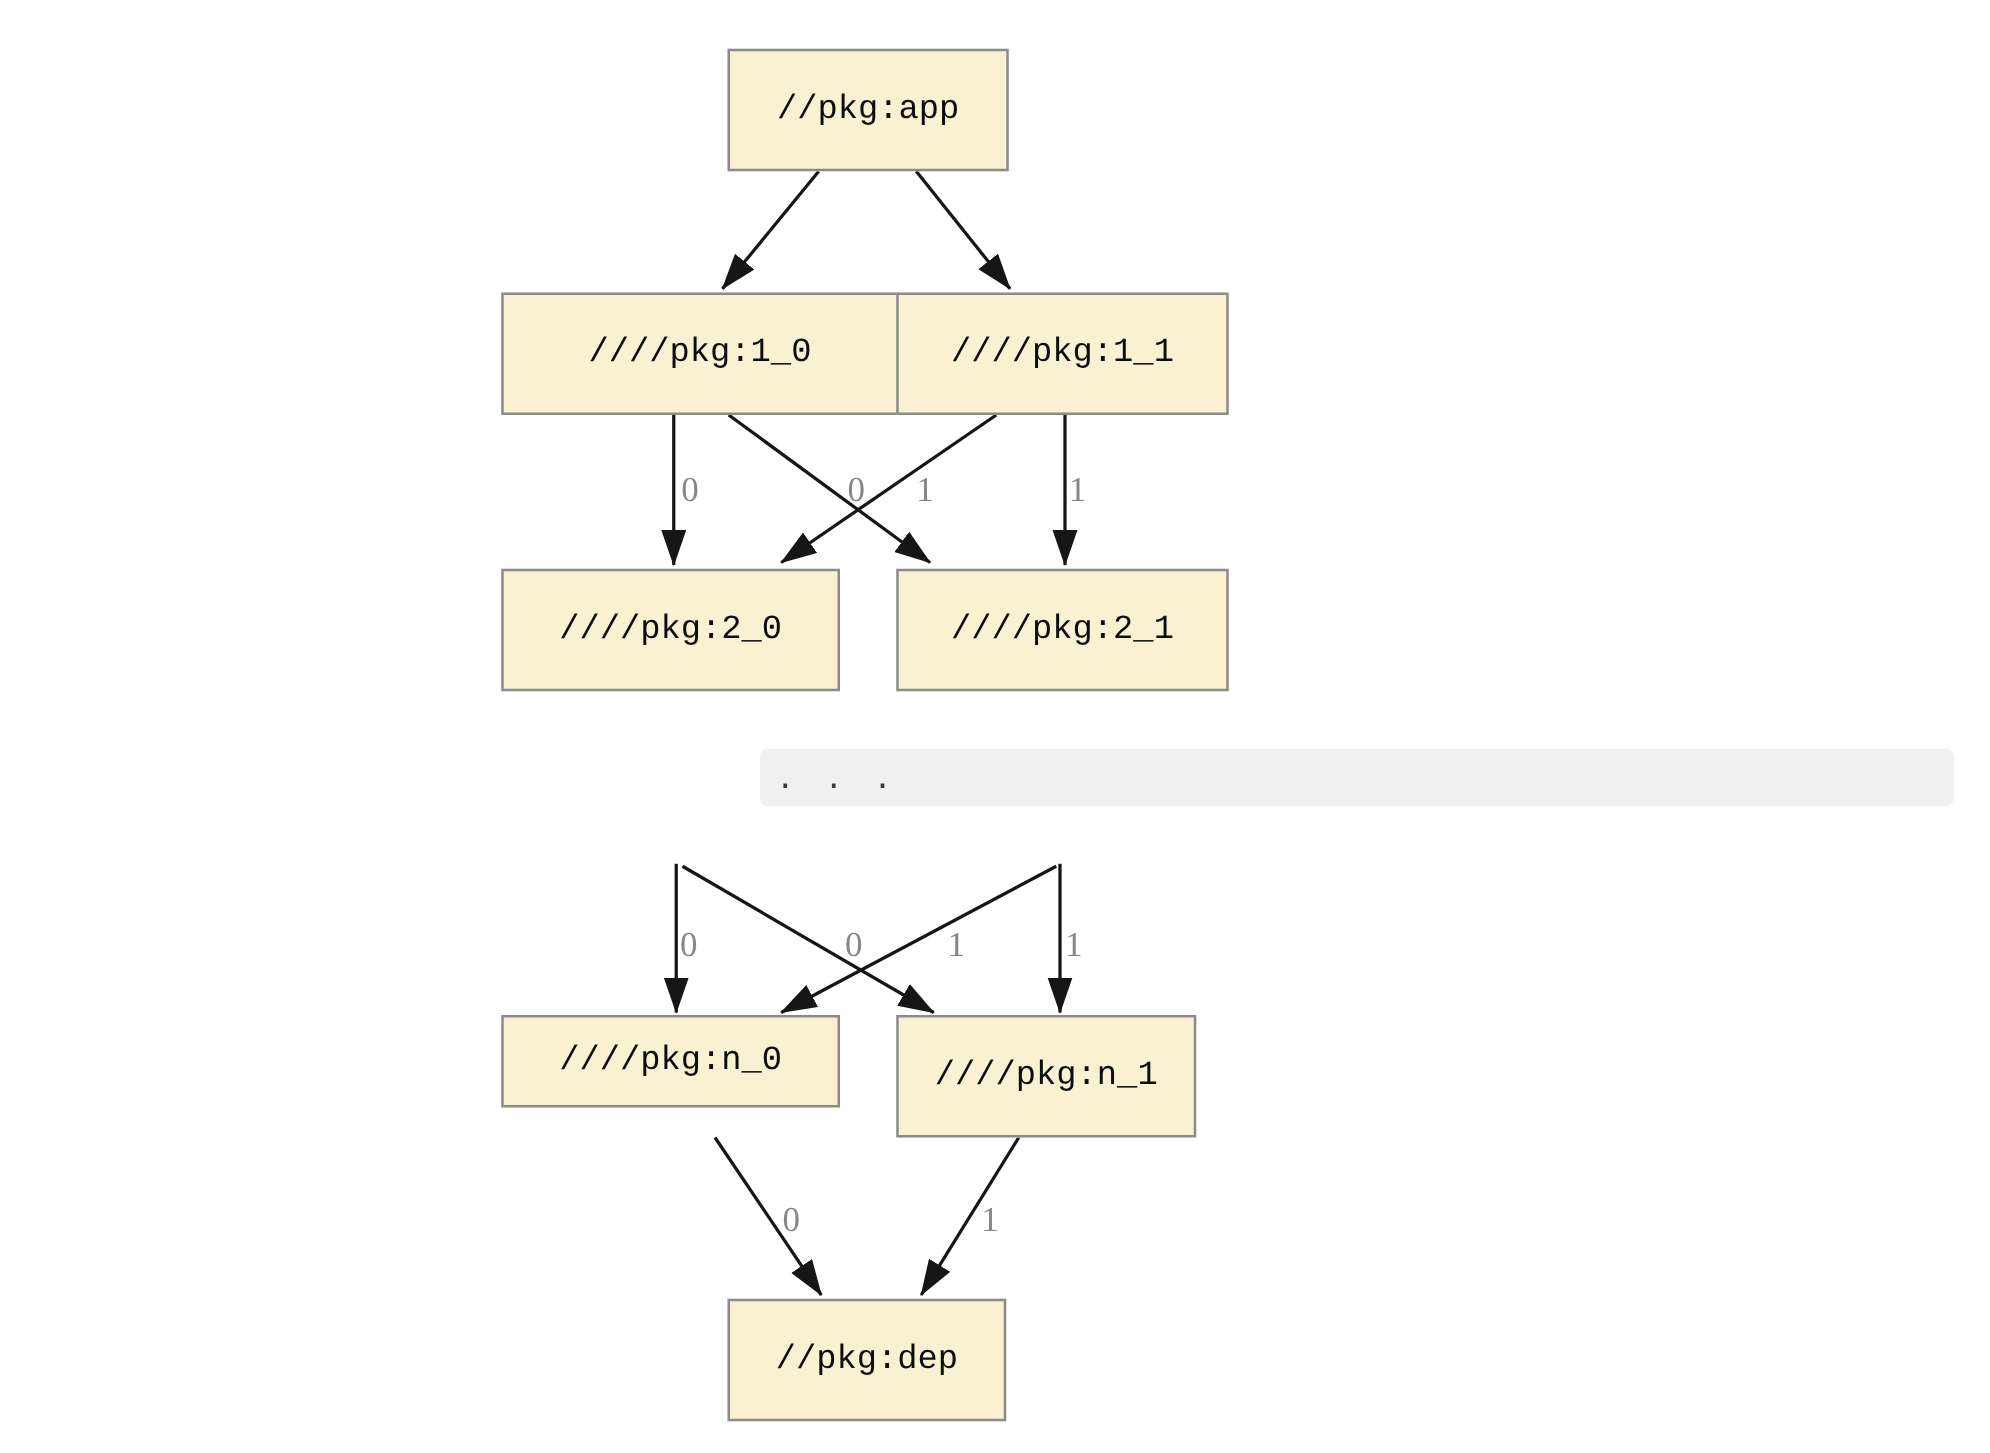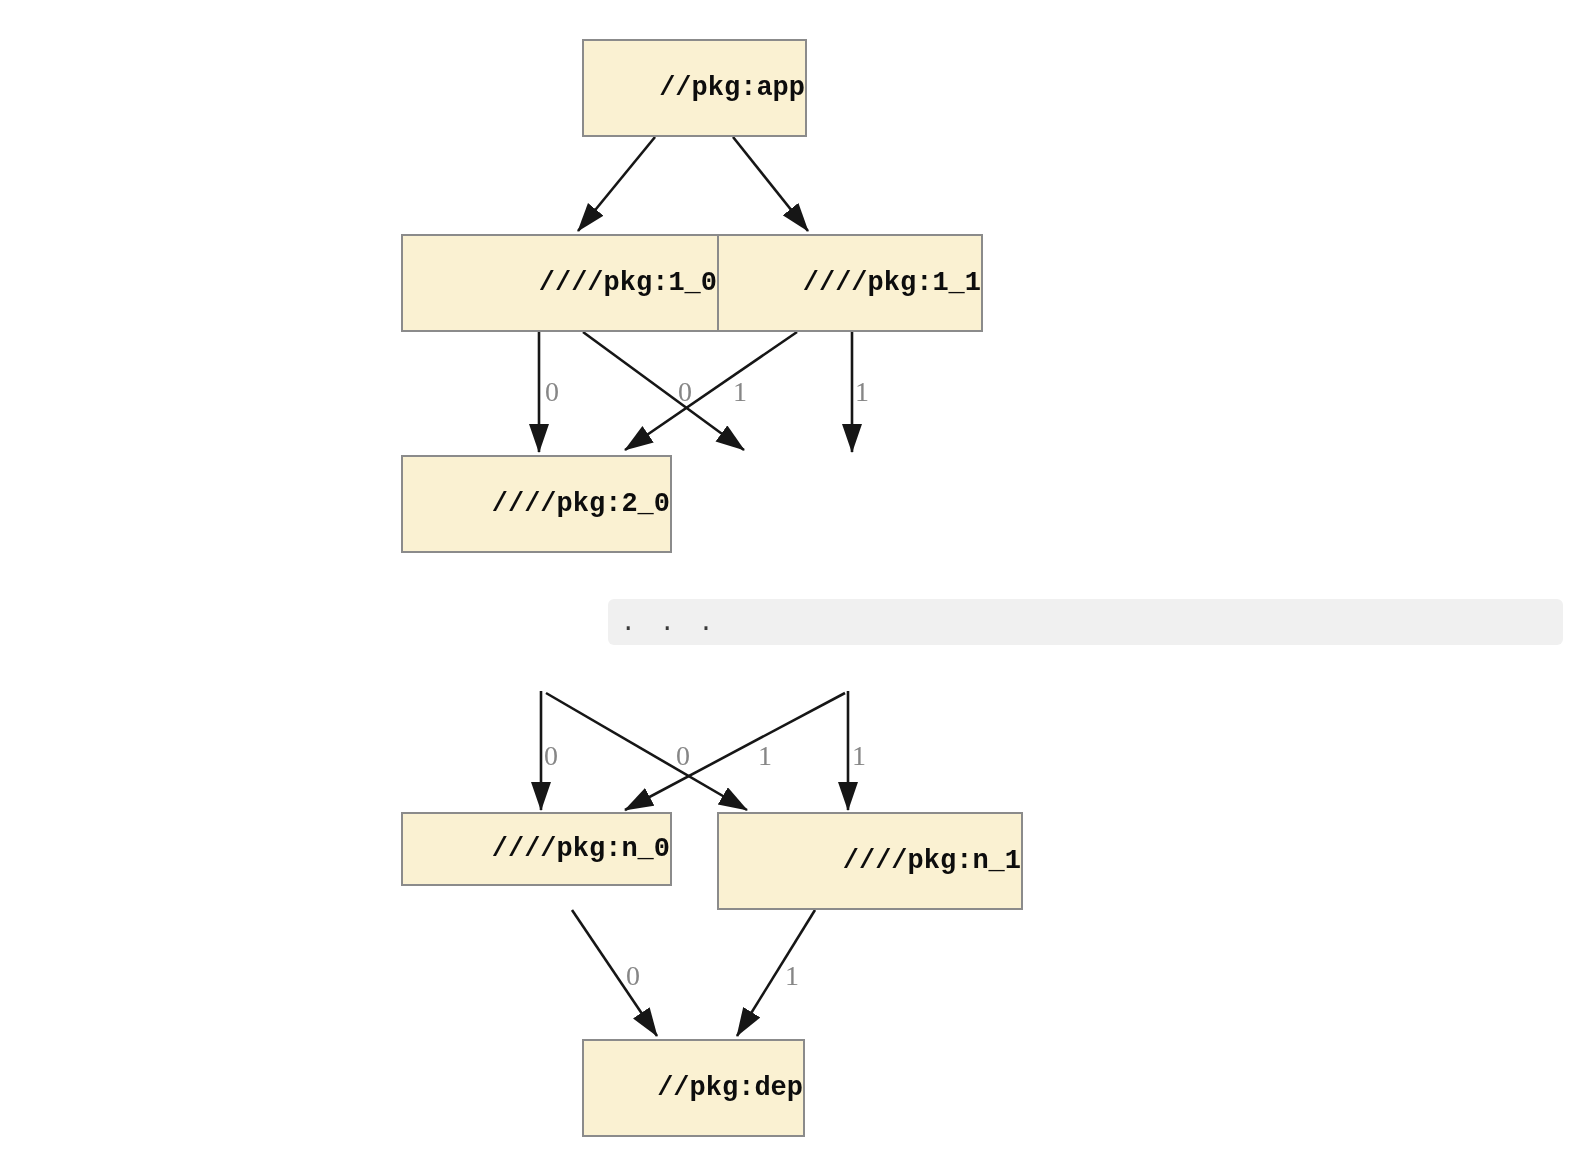--- a/index.html
+++ b/index.html
@@ -32,23 +32,23 @@
     font-size: 28px;
     fill: #868686;
   }
   .node {
     position: absolute;
     box-sizing: border-box;
     background: #faf1d2;
     border: 2px solid #8b8b8b;
     display: flex;
     align-items: center;
-    justify-content: flex-end;
+    justify-content: center;
     font-family: "Liberation Mono", "DejaVu Sans Mono", monospace;
-    font-weight: bold;
+    font-weight: normal;
     font-size: 27px;
     letter-spacing: 0px;
     color: #0d0d0d;
     white-space: nowrap;
   }
   .ellipsis-band {
     position: absolute;
     left: 608px;
     top: 599px;
     width: 955px;
@@ -117,30 +117,33 @@
   </div>
 
   <div class="node" style="left:717px; top:234px; width:266px; height:98px;">
     <span>////pkg:1_1</span>
   </div>
 
   <div class="node" style="left:401px; top:455px; width:271px; height:98px;">
     <span>////pkg:2_0</span>
   </div>
 
+  <div class="node" style="left:717px; top:455px; width:266px; height:98px;">
+    <span>////pkg:2_1</span>
+  </div>
 
   <div class="ellipsis-band">
     <span class="ellipsis-dots">. . .</span>
   </div>
 
   <div class="node" style="left:401px; top:812px; width:271px; height:74px;">
     <span>////pkg:n_0</span>
   </div>
 
-  <div class="node" style="left:717px; top:812px; width:306px; height:98px;">
+  <div class="node" style="left:717px; top:812px; width:240px; height:98px;">
     <span>////pkg:n_1</span>
   </div>
 
   <div class="node" style="left:582px; top:1039px; width:223px; height:98px;">
     <span>//pkg:dep</span>
   </div>
 
 </div>
 
 </body></html>

